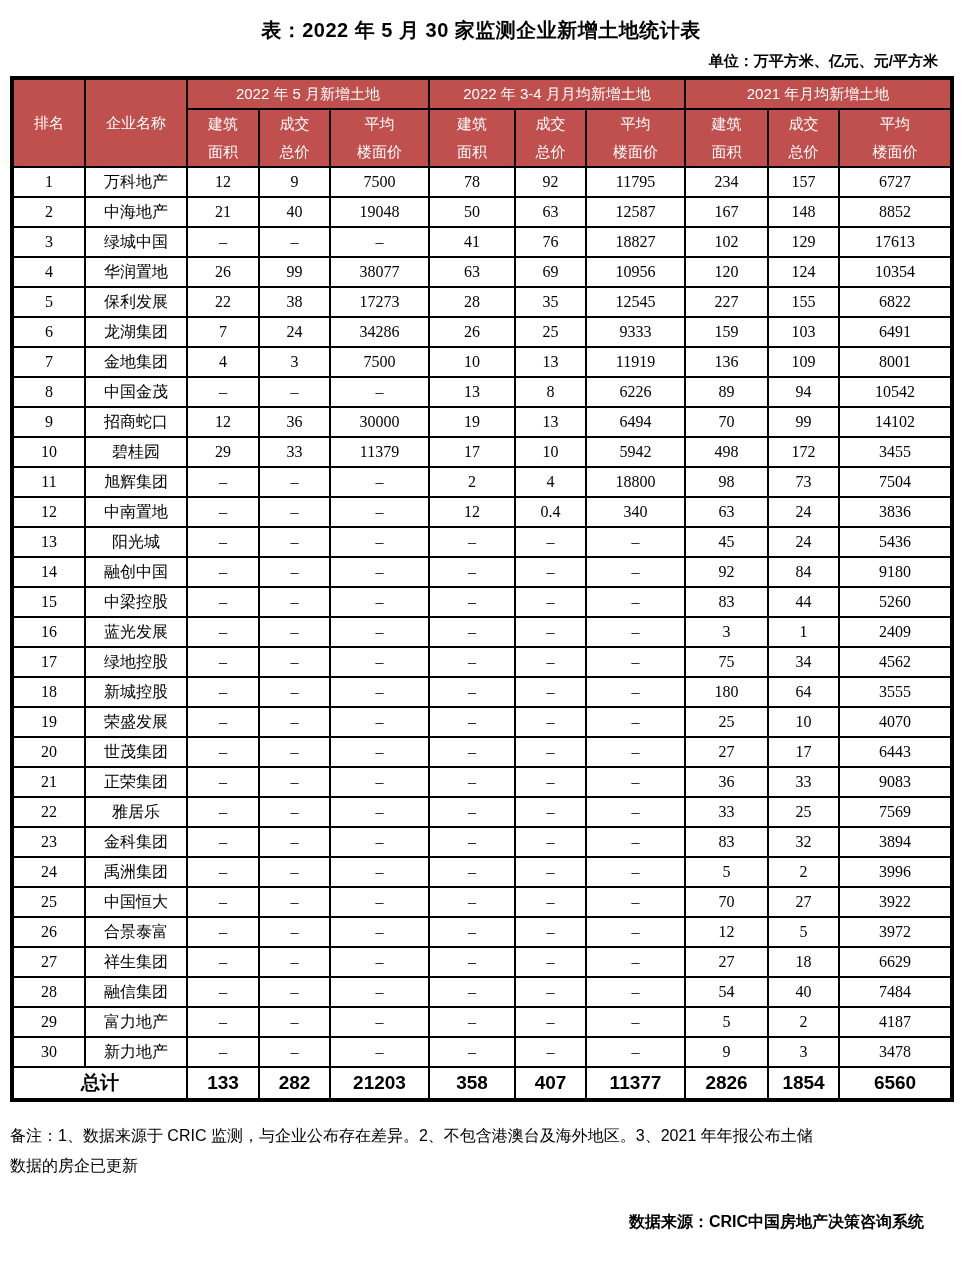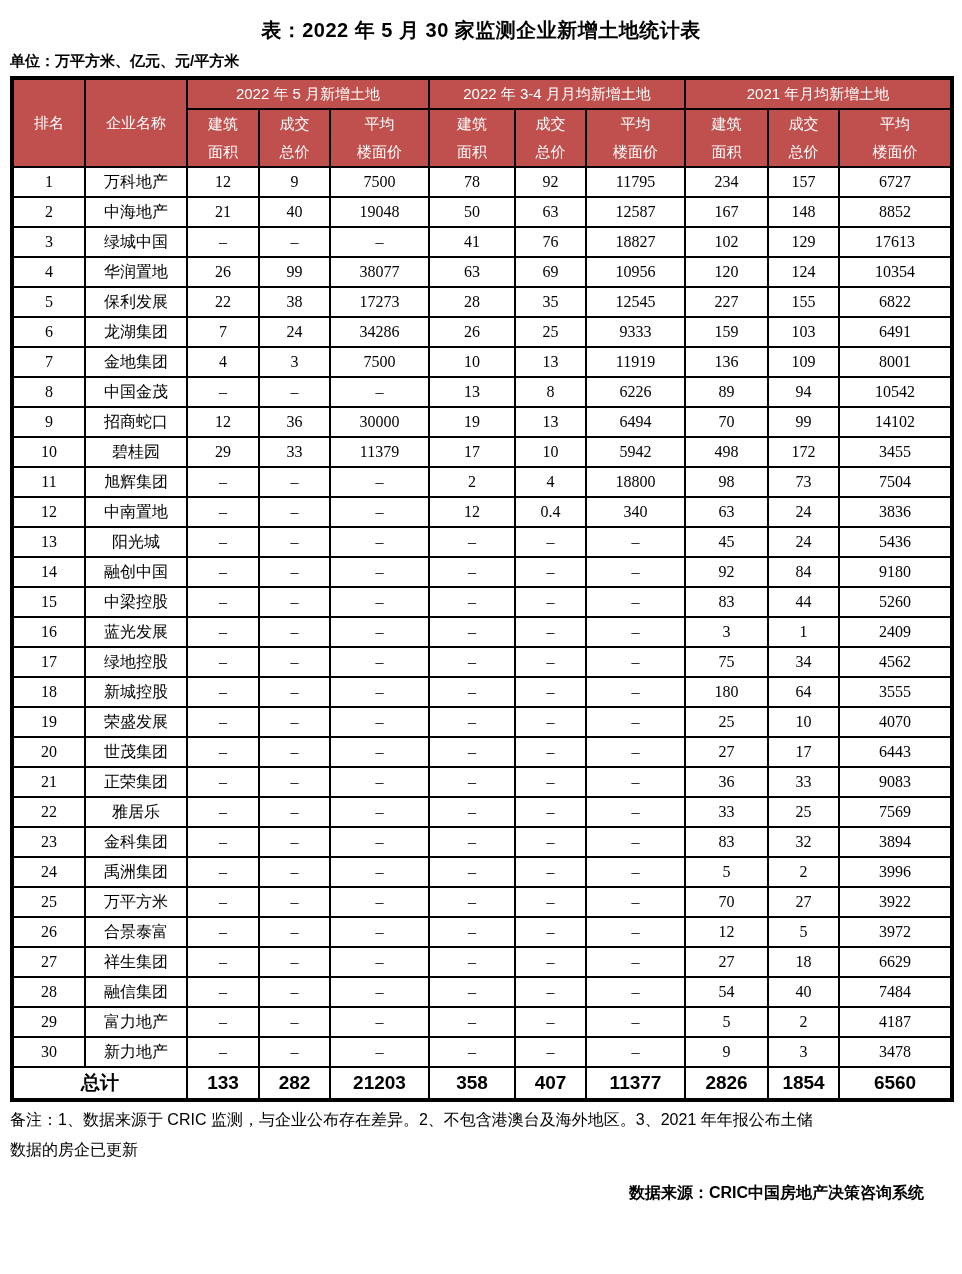--- a/index.html
+++ b/index.html
@@ -15,21 +15,21 @@
 
   .title {
     text-align: center;
     font-weight: bold;
     font-size: 20px;
     margin-top: 9px;
     letter-spacing: 0.5px;
   }
   .unit {
     width: 942px;
-    text-align: left;
+    text-align: right;
     font-weight: bold;
     font-size: 15px;
     margin: 8px 0 5px 0;
     padding-right: 14px;
   }
 
   table.stat {
     width: 942px;
     border-collapse: collapse;
     table-layout: fixed;
@@ -59,28 +59,28 @@
   tfoot td {
     height: 33px;
     font-weight: bold;
     font-size: 19px;
     font-family: "Liberation Sans", "DejaVu Sans", sans-serif;
   }
   .notes {
     width: 942px;
     font-size: 16px;
     line-height: 1.85;
-    margin-top: 3px;
+    margin-top: 19px;
   }
   .source {
     width: 942px;
     text-align: right;
     font-weight: bold;
     font-size: 16px;
-    margin-top: 19px;
+    margin-top: 32px;
     padding-right: 28px;
   }
 </style>
 </head>
 <body>
 
 <div class="page">
 
   <div class="title">表：2022 年 5 月 30 家监测企业新增土地统计表</div>
   <div class="unit">单位：万平方米、亿元、元/平方米</div>
@@ -454,21 +454,21 @@
     <td>–</td>
     <td>–</td>
     <td>–</td>
     <td>–</td>
     <td>5</td>
     <td>2</td>
     <td>3996</td>
   </tr>
         <tr>
     <td>25</td>
-    <td>万平方米</td>
+    <td>中国恒大</td>
     <td>–</td>
     <td>–</td>
     <td>–</td>
     <td>–</td>
     <td>–</td>
     <td>–</td>
     <td>70</td>
     <td>27</td>
     <td>3922</td>
   </tr>

